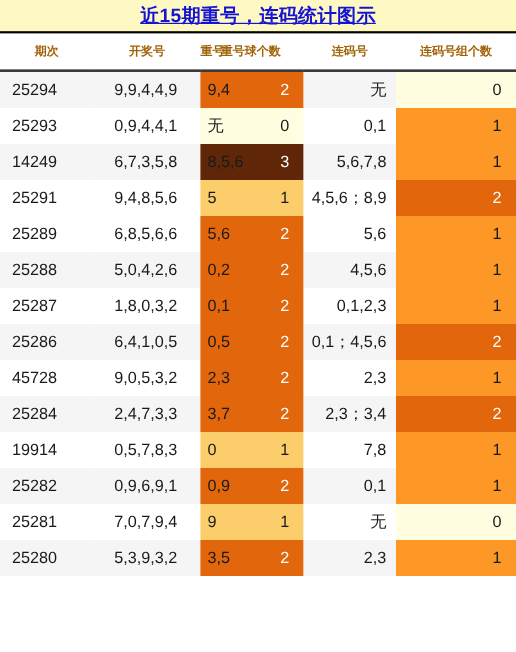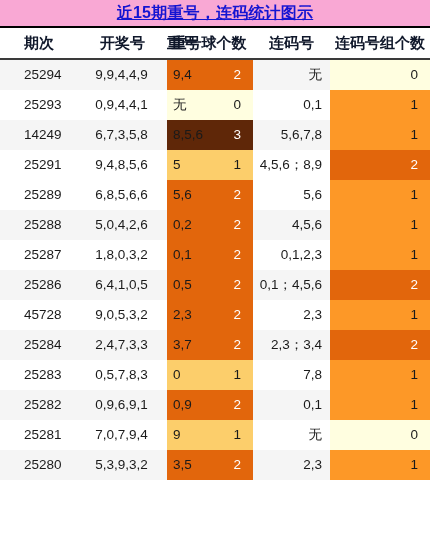--- a/index.html
+++ b/index.html
@@ -13,21 +13,21 @@
   #app {
     width: 430px;
     height: 543px;
     position: relative;
     background: #ffffff;
   }
 
   
   .title-bar {
     height: 28px;
-    background: #f9a8d4;
+    background: #fef9c3;
     border-bottom: 2px solid #000000;
     display: flex;
     align-items: center;
     justify-content: center;
   }
   .title-text {
     color: #1414d2;
     font-size: 16px;
     font-weight: bold;
     text-decoration: underline;
@@ -43,42 +43,42 @@
   }
   table.stat-table col.c1 { width: 78px; }
   table.stat-table col.c2 { width: 89px; }
   table.stat-table col.c3 { width: 0px; }
   table.stat-table col.c4 { width: 86px; }
   table.stat-table col.c5 { width: 77px; }
   table.stat-table col.c6 { width: 100px; }
 
   thead th {
     height: 31px;
-    font-size: 15px;
+    font-size: 10px;
     font-weight: bold;
-    color: #0f172a;
+    color: #a16207;
     background: #ffffff;
     border-bottom: 2px solid #3a3a3a;
     text-align: center;
     white-space: nowrap;
     padding: 0;
   }
   thead th.h3 { padding-right: 2px; }
 
   tbody tr { height: 30px; }
   tbody td {
     font-size: 13.5px;
     color: #1a1a1a;
     padding: 0 8px 0 6px;
     white-space: nowrap;
     border: none;
     line-height: 30px;
     height: 30px;
   }
-  tbody td.period  { text-align: left;  padding-left: 24px; }
+  tbody td.period  { text-align: left;  padding-left: 10px; }
   tbody td.draw    { text-align: center;  padding-left: 6px; }
   tbody td.repeat  { text-align: right; padding-right: 8px; }
   tbody td.rcount  { text-align: right; padding-right: 12px; }
   tbody td.chain   { text-align: right; padding-right: 8px; }
   tbody td.ccount  { text-align: right; padding-right: 12px; }
 
   tbody tr.odd  td.period,
   tbody tr.odd  td.draw,
   tbody tr.odd  td.repeat,
   tbody tr.odd  td.chain { background: #f5f5f5; }
@@ -197,21 +197,21 @@
         </tr>
         <tr class="odd">
           <td class="period">25284</td>
           <td class="draw">2,4,7,3,3</td>
           <td class="repeat">3,7</td>
           <td class="rcount lv2">2</td>
           <td class="chain">2,3；3,4</td>
           <td class="ccount lv2">2</td>
         </tr>
         <tr class="even">
-          <td class="period">25283</td>
+          <td class="period">19914</td>
           <td class="draw">0,5,7,8,3</td>
           <td class="repeat">0</td>
           <td class="rcount lv1">1</td>
           <td class="chain">7,8</td>
           <td class="ccount lv1b">1</td>
         </tr>
         <tr class="odd">
           <td class="period">25282</td>
           <td class="draw">0,9,6,9,1</td>
           <td class="repeat">0,9</td>

